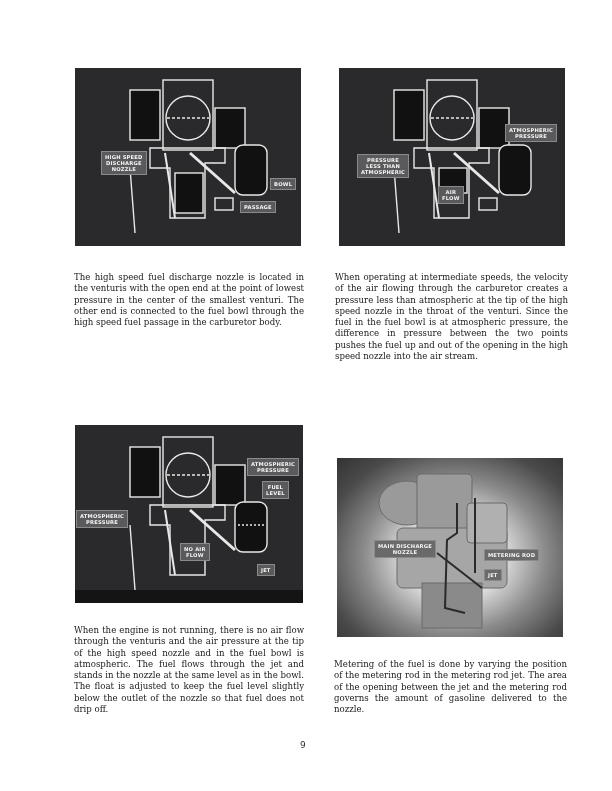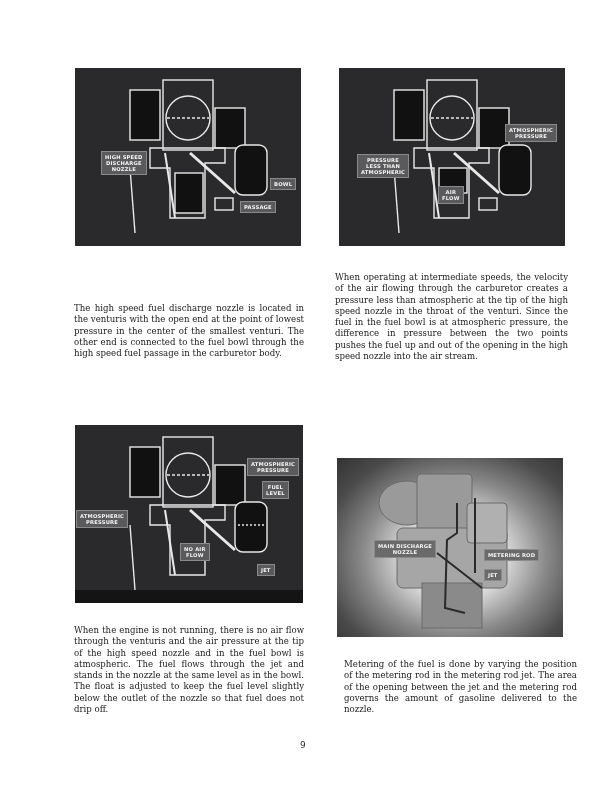--- a/index.html
+++ b/index.html
@@ -58,21 +58,21 @@
   </svg>
   <div class="label" style="left:166px; top:56px;">ATMOSPHERIC
 PRESSURE</div>
   <div class="label" style="left:18px; top:86px;">PRESSURE
 LESS THAN
 ATMOSPHERIC</div>
   <div class="label" style="left:99px; top:118px;">AIR
 FLOW</div>
 </div>
 
-<div class="para" style="left:74px; top:272px; width:230px;margin-top:31px;">The high speed fuel discharge nozzle is located in the venturis with the open end at the point of lowest pressure in the center of the smallest venturi. The other end is connected to the fuel bowl through the high speed fuel passage in the carburetor body.</div>
+<div class="para" style="left:74px; top:272px; width:230px;">The high speed fuel discharge nozzle is located in the venturis with the open end at the point of lowest pressure in the center of the smallest venturi. The other end is connected to the fuel bowl through the high speed fuel passage in the carburetor body.</div>
 
 <div class="para" style="left:335px; top:272px; width:233px;">When operating at intermediate speeds, the ve­locity of the air flowing through the carburetor creates a pressure less than atmospheric at the tip of the high speed nozzle in the throat of the venturi. Since the fuel in the fuel bowl is at atmospheric pressure, the difference in pres­sure between the two points pushes the fuel up and out of the opening in the high speed nozzle into the air stream.</div>
 
 <div class="fig" style="left:75px; top:425px; width:228px; height:178px;">
   <svg viewBox="0 0 228 178">
     <g fill="none" stroke="#e8e8e8" stroke-width="1.4">
       <rect x="55" y="22" width="30" height="50" fill="#111"></rect>
       <rect x="88" y="12" width="50" height="70"></rect>
       <circle cx="113" cy="50" r="22"></circle>
       <line x1="92" y1="50" x2="134" y2="50" stroke-dasharray="3,2"></line>
@@ -113,15 +113,15 @@
     </g>
   </svg>
   <div class="label" style="left:37px; top:82px;">MAIN DISCHARGE
 NOZZLE</div>
   <div class="label" style="left:147px; top:91px;">METERING ROD</div>
   <div class="label" style="left:147px; top:111px;">JET</div>
 </div>
 
 <div class="para" style="left:74px; top:625px; width:230px;">When the engine is not running, there is no air flow through the venturis and the air pressure at the tip of the high speed nozzle and in the fuel bowl is atmospheric. The fuel flows through the jet and stands in the nozzle at the same level as in the bowl. The float is adjusted to keep the fuel level slightly below the outlet of the nozzle so that fuel does not drip off.</div>
 
-<div class="para" style="left:344px; top:659px; width:233px;">Metering of the fuel is done by varying the po­sition of the metering rod in the metering rod jet. The area of the opening between the jet and the metering rod governs the amount of gaso­line delivered to the nozzle.</div>
+<div class="para" style="left:334px; top:659px; width:233px;">Metering of the fuel is done by varying the po­sition of the metering rod in the metering rod jet. The area of the opening between the jet and the metering rod governs the amount of gaso­line delivered to the nozzle.</div>
 
 <div class="pagenum">9</div>
 
 </body></html>

